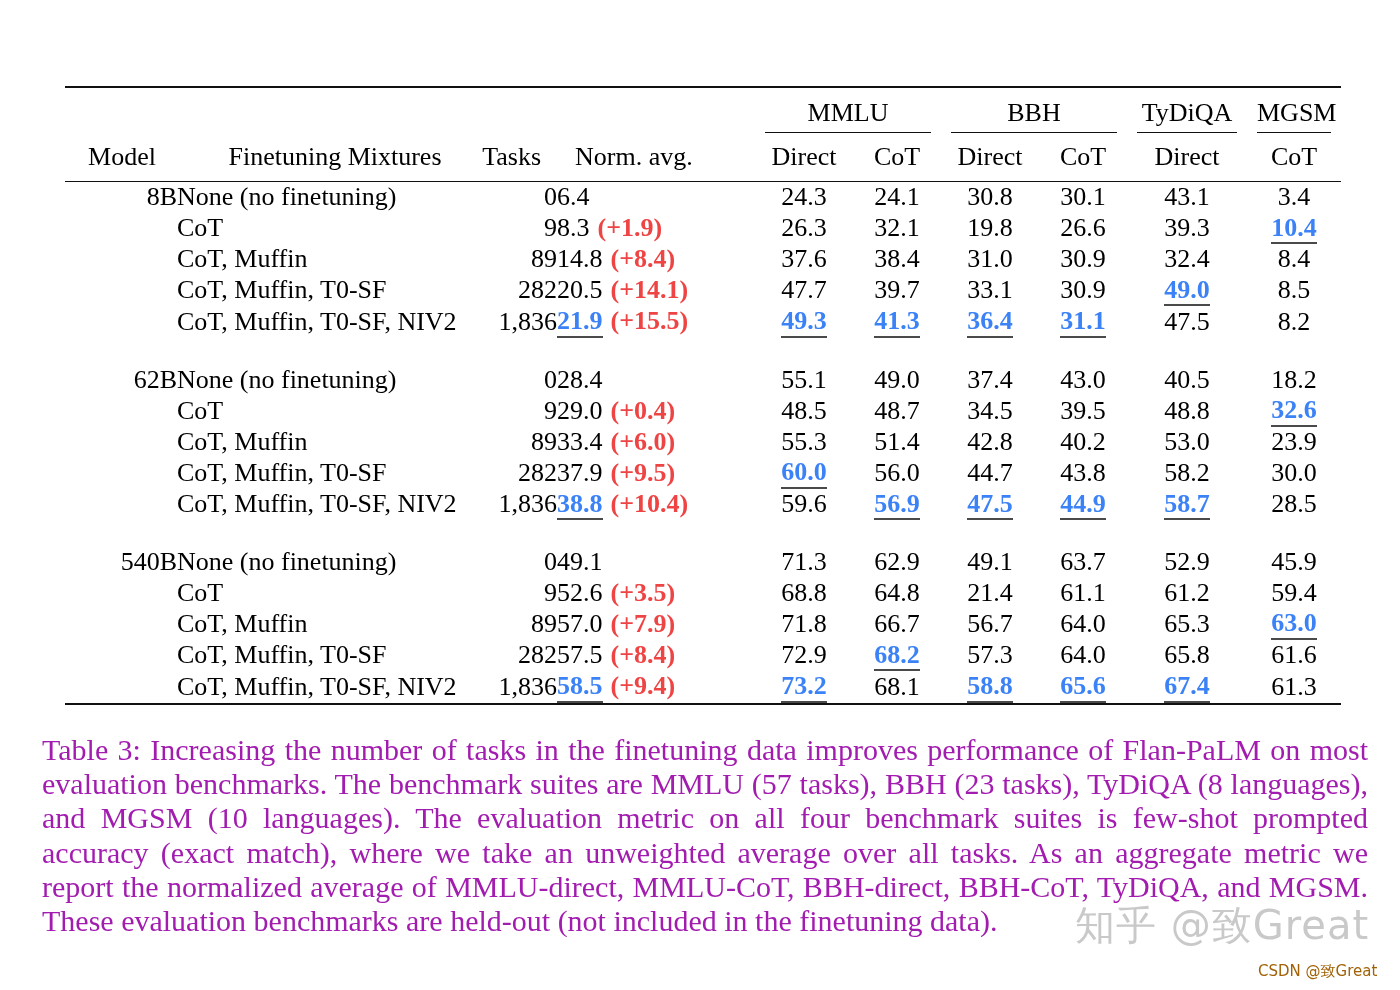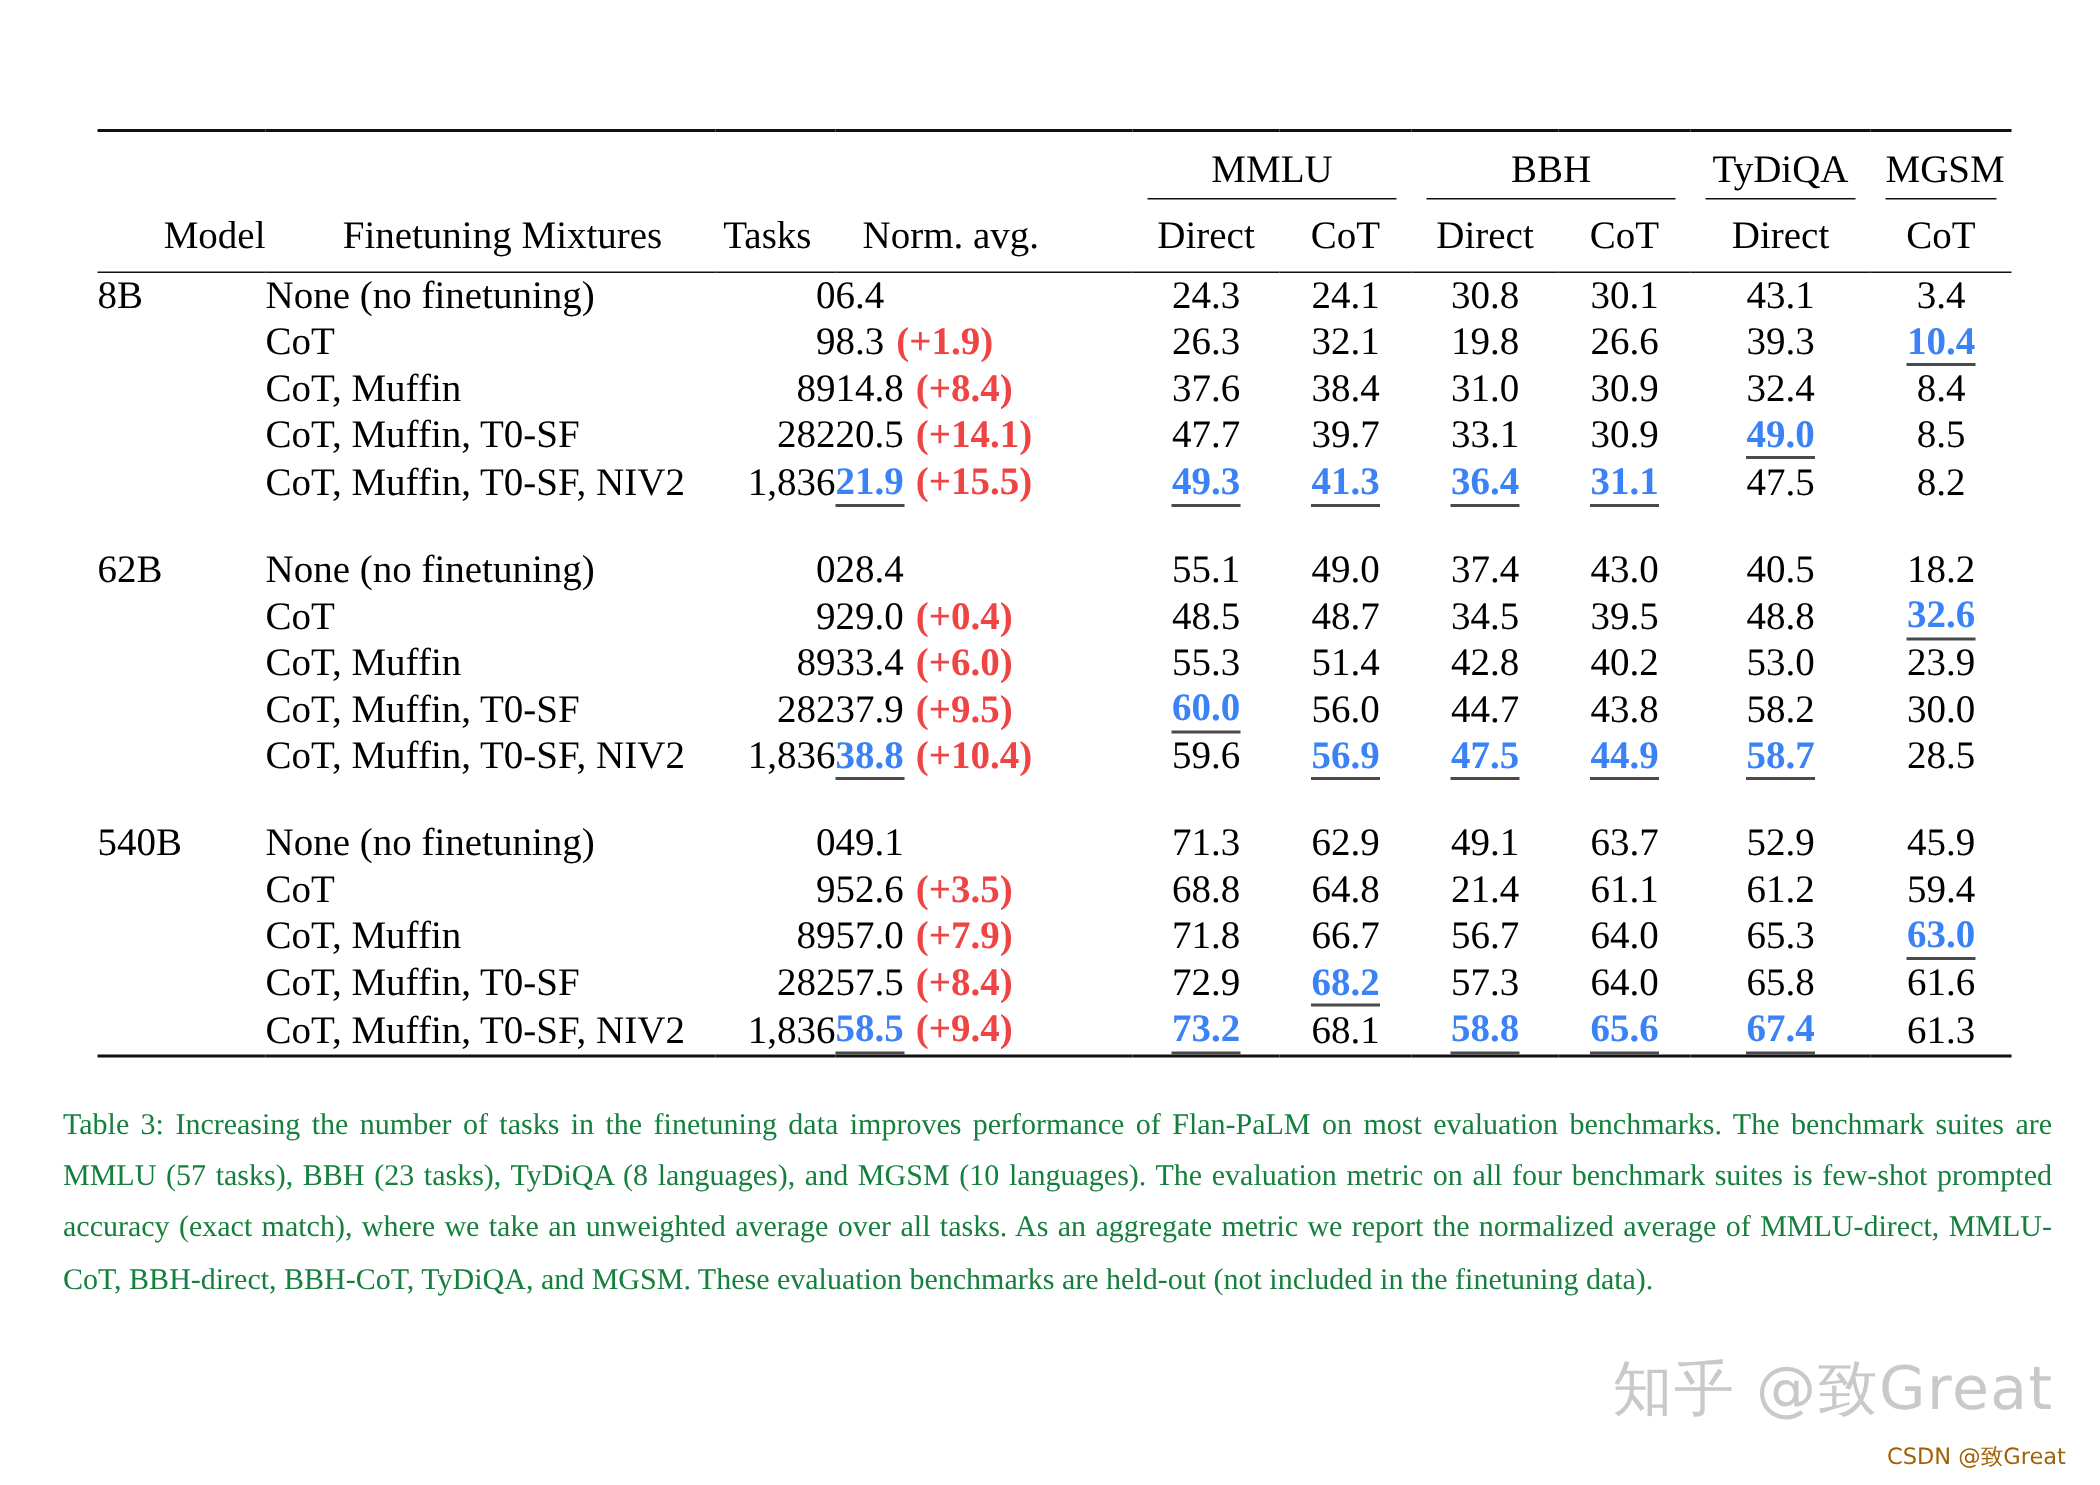--- a/index.html
+++ b/index.html
@@ -86,35 +86,35 @@
     margin: 0 10px;
   }
 
   
   tr.sub-head td {
     font-size: 26px;
     padding: 7px 0 9px 0;
     vertical-align: bottom;
     white-space: nowrap;
   }
-  tr.sub-head td.left   { text-align: right;  padding-left: 2px; }
+  tr.sub-head td.left   { text-align: center;  padding-left: 2px; }
   tr.sub-head td.mixes  { text-align: center;  padding-left: 16px; }
   tr.sub-head td.tasks  { text-align: right; padding-right: 16px; }
   tr.sub-head td.norm   { text-align: left;  padding-left: 18px; }
   tr.sub-head td.ctr    { text-align: center; }
 
   
   tr.data td {
     font-size: 26px;
     padding: 0;
     height: 30.5px;
     line-height: 30.5px;
     white-space: nowrap;
   }
-  td.cell-model  { text-align: left;  padding-left: 2px;  }
+  td.cell-model  { text-align: right;  padding-left: 2px;  }
   td.cell-mix    { text-align: left;  padding-left: 16px; }
   td.cell-tasks  { text-align: right; padding-right: 16px;}
   td.cell-norm   { text-align: left;  padding-left: 18px; }
   td.cell-num    { text-align: center; }
 
   tr.block-gap td {
     height: 27px;
     padding: 0;
     font-size: 0;
     line-height: 0;
@@ -134,25 +134,25 @@
   }
   .norm-val { display: inline-block; }
   .norm-gap { display: inline-block; width: 8px; }
 
   
   .caption {
     position: absolute;
     left: 42px;
     top: 733px;
     width: 1326px;
-    font-size: 20px;
+    font-size: 30px;
     line-height: 34.2px;
     text-align: justify;
     text-justify: inter-word;
-    color: #15803d;
+    color: #a21caf;
   }
   .caption .cap-label { white-space: nowrap; }
 
   
   .wm-zhihu {
     position: absolute;
     left: 1075px;
     top: 898px;
     font-size: 40px;
     color: #c9c9c9;

